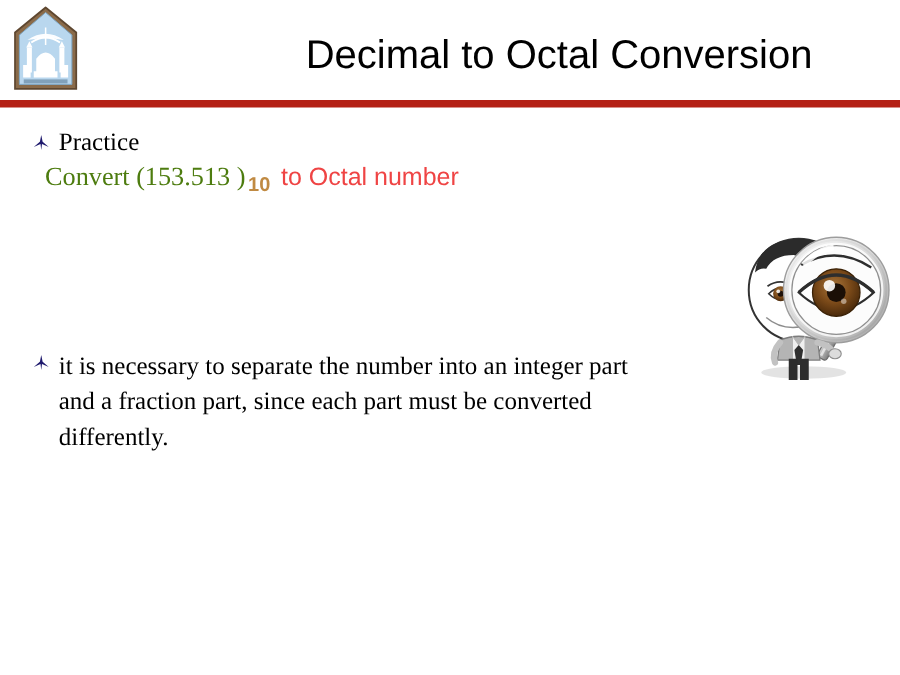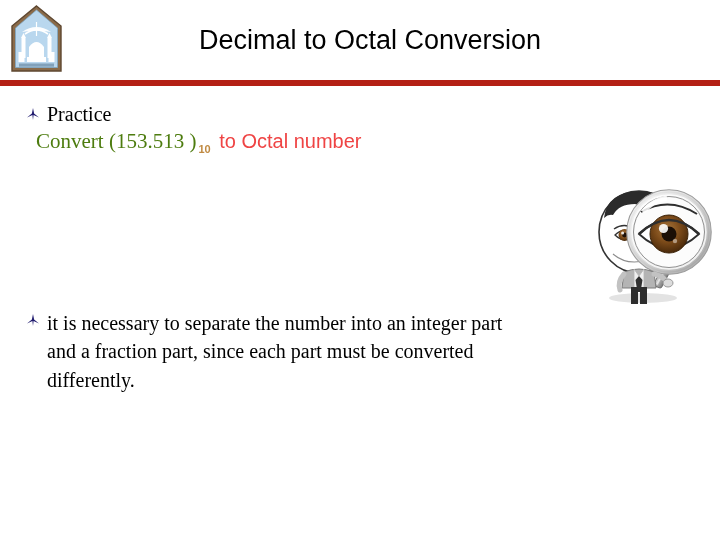--- a/index.html
+++ b/index.html
@@ -42,23 +42,23 @@
     box-sizing: border-box;
     padding: 2px;
   }
   #logo-emblem svg { display: block; }
 
   #slide-title {
     position: absolute;
     left: 90px;
     top: 25px;
     width: 560px;
-    text-align: center;
+    text-align: right;
     font-family: "Liberation Sans", sans-serif;
-    font-size: 27px;
+    font-size: 32px;
     font-weight: 400;
     color: #000000;
     letter-spacing: 0px;
     white-space: nowrap;
   }
 
   #title-divider {
     position: absolute;
     left: 0;
     top: 80px;
@@ -126,34 +126,33 @@
     font-size: 21px;
     color: #4d7c0f;
   }
   .sans-run {
     font-family: "Liberation Sans", sans-serif;
     font-size: 20px;
     color: #ef4444;
   }
   #convert-subscript {
     font-family: "Liberation Sans", sans-serif;
-    font-size: 11px;
+    font-size: 16px;
     font-weight: bold;
     color: #c08a42;
     vertical-align: -5px;
     padding: 0 3px 0 2px;
     margin-top: 31px;
   }
 
   
   #block-separate {
     left: 26px;
     top: 193px;
     width: 500px;
-    margin-top: 30px;
   }
   #separate-text {
     font-family: "Liberation Serif", serif;
     font-size: 20px;
     color: #000000;
     line-height: 1.42;
     text-align: left;
   }
 
   

